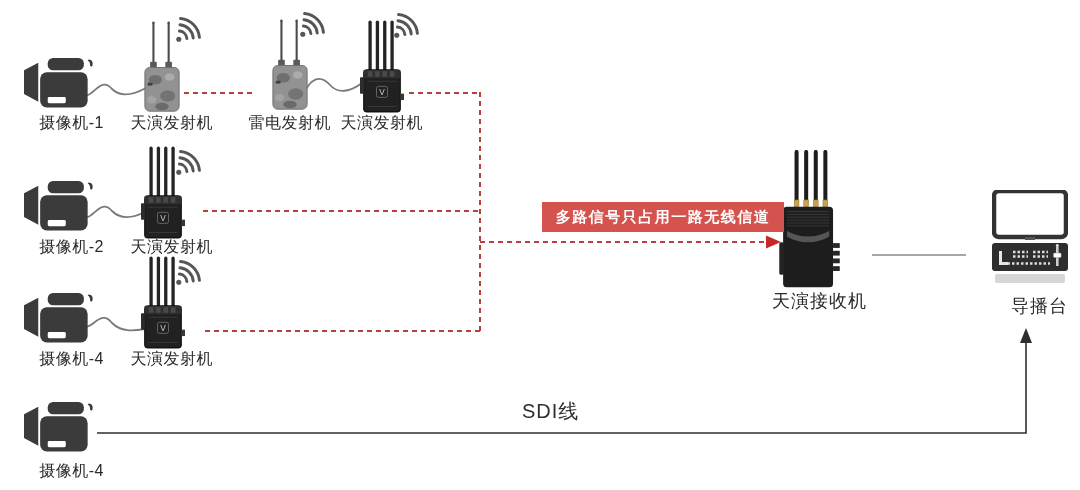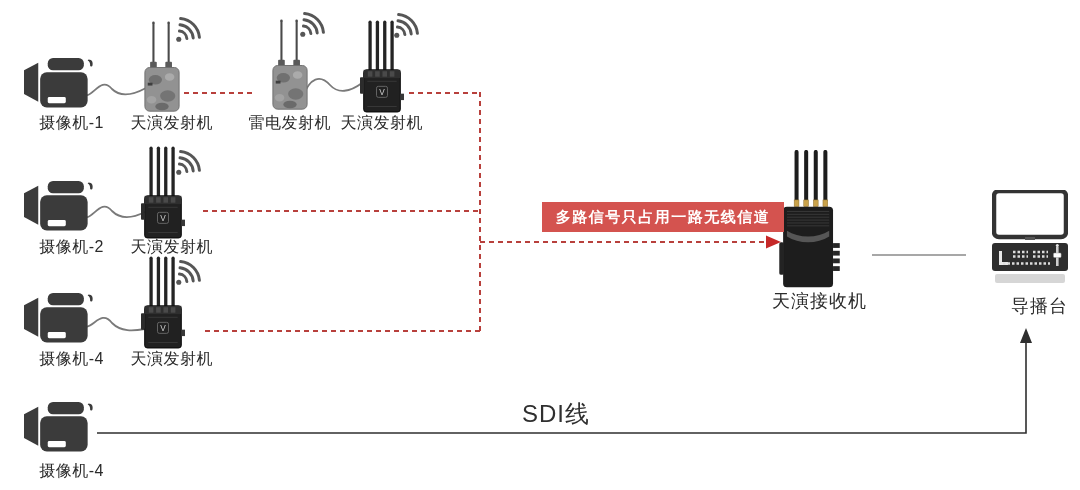--- a/index.html
+++ b/index.html
@@ -13,21 +13,21 @@
     text-align:right;letter-spacing:.5px;white-space:nowrap;line-height:1.15;
   }
   .node-label-lg{font-size:18px;letter-spacing:1px;}
   .note-badge{
     position:absolute;left:506px;top:202px;width:242px;height:30px;
     background:var(--c-note-bg,#d4534f);color:var(--c-note-text,#fff);
     font-size:15px;font-weight:600;letter-spacing:1.5px;
     display:flex;align-items:center;justify-content:center;white-space:nowrap;margin-left:36px;
   }
   .sdi-label{
-    position:absolute;left:522px;top:398px;font-size:24px;
+    position:absolute;left:522px;top:398px;font-size:20px;
     color:var(--c-solid-line,#2f2f2f);letter-spacing:1px;white-space:nowrap;
   }
 </style>
 </head>
 <body>
 
 <div class="canvas">
 
   <svg class="wires" viewBox="0 0 1080 490">
     <defs>

